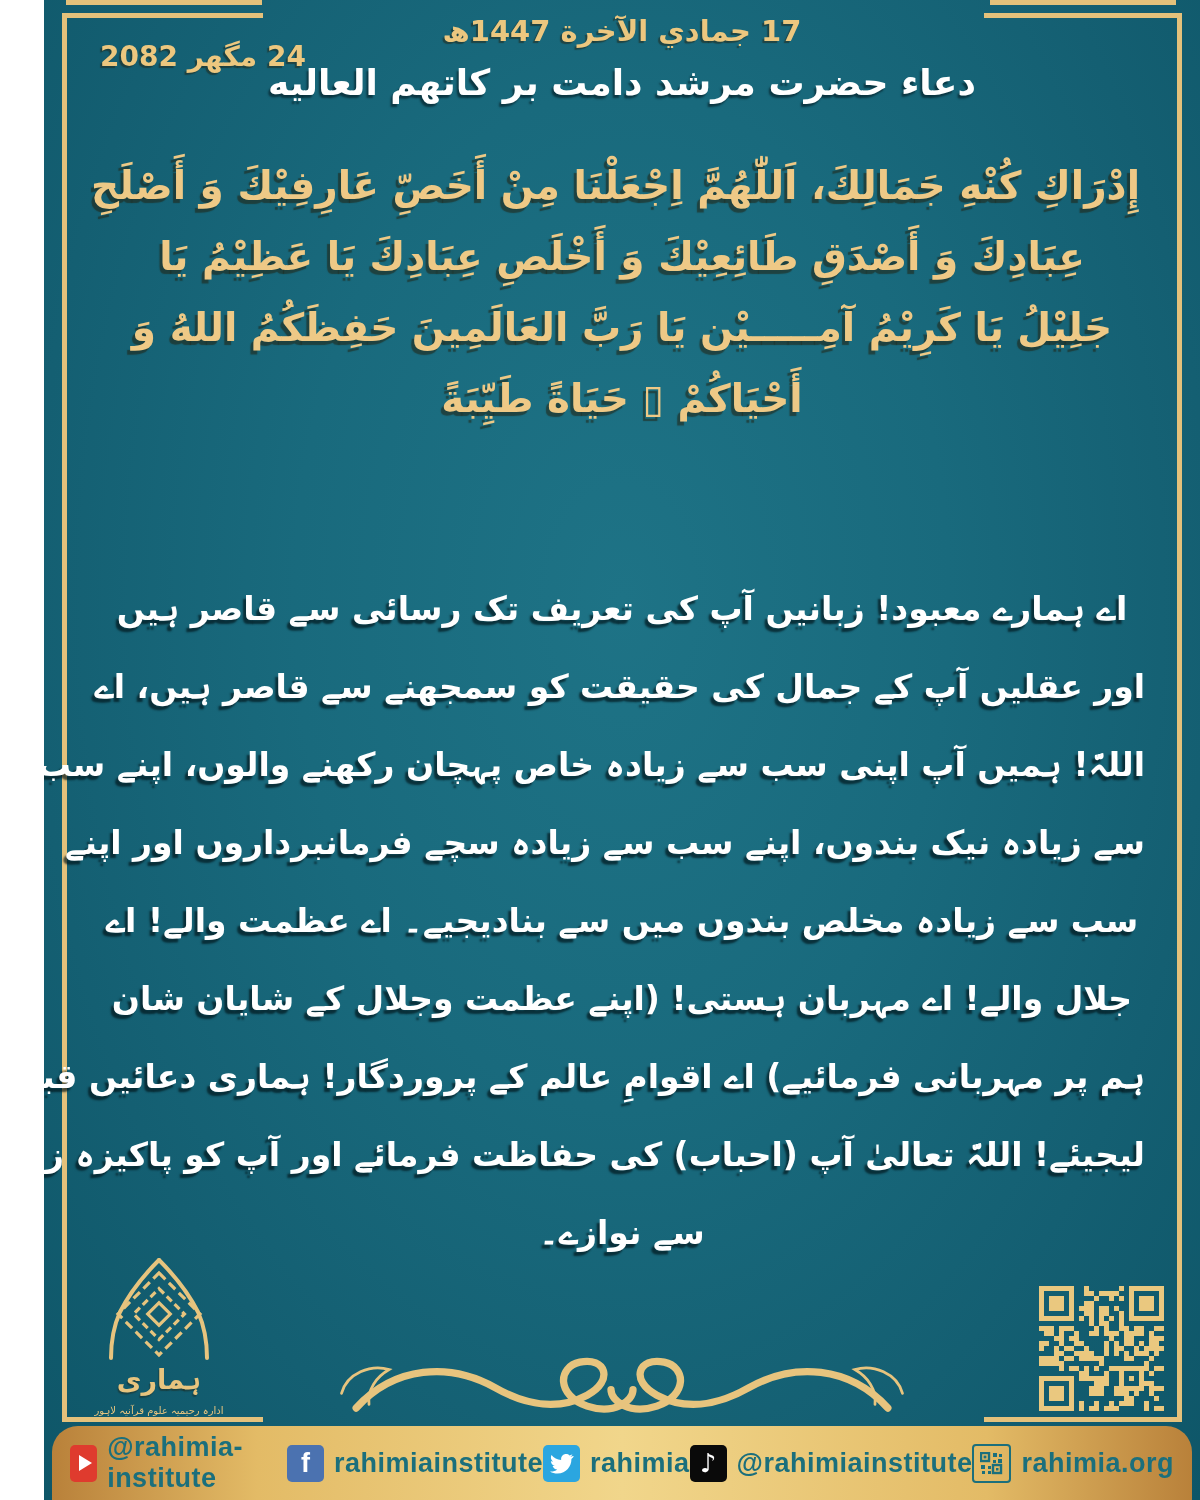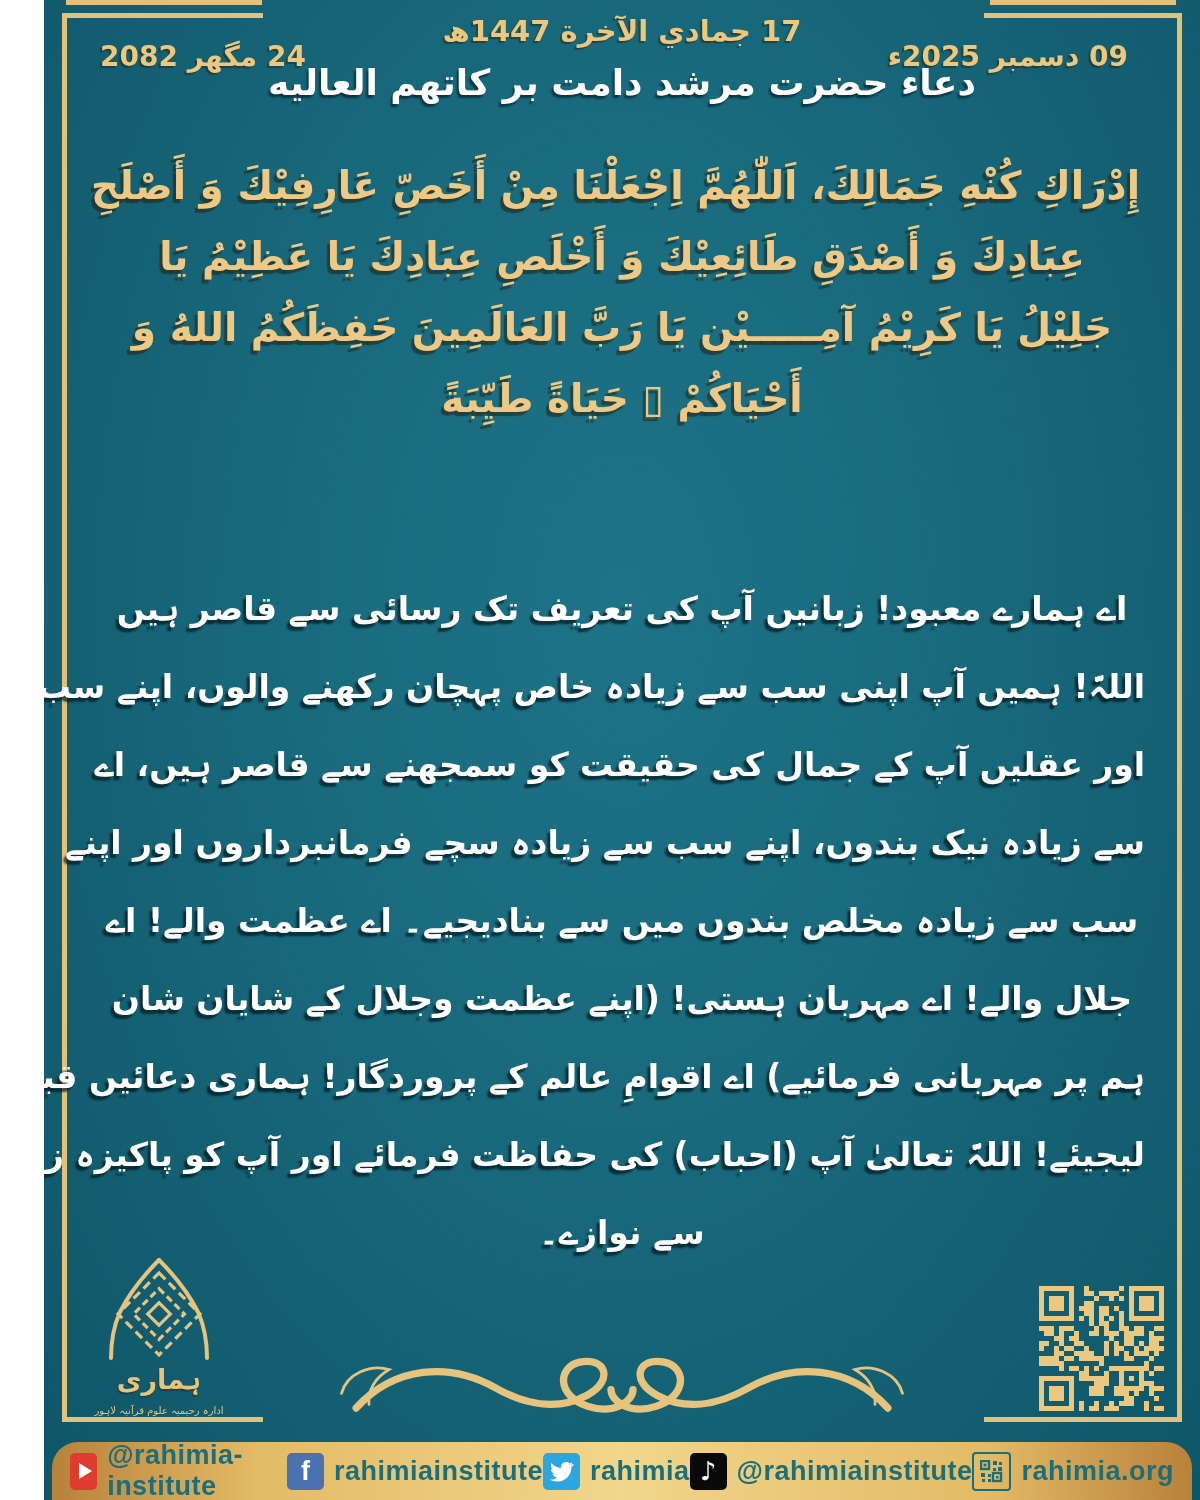--- a/index.html
+++ b/index.html
@@ -43,21 +43,21 @@
   .logo{position:absolute;left:40px;top:1256px;width:150px;text-align:center;color:#e7c47e;}
   .logo-name{font-size:27px;font-weight:bold;margin-top:-6px;
     text-shadow:-1px 2px 1px rgba(35,33,15,.4);}
   .logo-tagline{font-size:10px;margin-top:10px;white-space:nowrap;color:#e7c47e;}
   .qr-box{position:absolute;right:36px;top:1286px;line-height:0;}
   .flourish{position:absolute;left:50%;top:1342px;transform:translateX(-50%);line-height:0;}
   
   .footer-bar{position:absolute;left:8px;right:8px;bottom:0;height:58px;
     border-radius:26px 26px 0 0;
     background:linear-gradient(90deg,#b9813a 0%,#e3bb66 18%,#f1d68b 50%,#e3bb66 82%,#b9813a 100%);
-    display:flex;align-items:center;justify-content:space-evenly;direction:ltr;padding:0 18px;}
+    display:flex;align-items:center;justify-content:space-evenly;direction:ltr;padding:8px 18px;}
   .social-item{display:flex;align-items:center;gap:10px;cursor:pointer;}
   .social-label{color:#1b6f7c;font-size:27px;font-weight:bold;
     font-family:"Liberation Sans",sans-serif;letter-spacing:.5px;}
   .icon-sq{width:37px;height:37px;border-radius:5px;display:flex;align-items:center;justify-content:center;}
   .yt{background:#df3b2e;}
   .yt .tri{width:0;height:0;border-left:13px solid #fff;border-top:8px solid transparent;border-bottom:8px solid transparent;margin-left:4px;}
   .fb{background:#4b72b0;color:#fff;font-family:"Liberation Sans",sans-serif;font-weight:bold;font-size:27px;}
   .tw{background:#2ba6e0;}
   .tk{background:#0a0a0a;color:#fff;font-size:26px;font-weight:bold;}
   .web{width:35px;height:35px;border:2px solid #1b6f7c;border-radius:4px;display:flex;align-items:center;justify-content:center;}
@@ -71,34 +71,33 @@
   <div class="gold-line fo-right"></div>
   <div class="gold-line fa-tl"></div>
   <div class="gold-line fa-tr"></div>
   <div class="gold-line fa-bl"></div>
   <div class="gold-line fa-br"></div>
   <div class="gold-line fv-l"></div>
   <div class="gold-line fv-r"></div>
 
   <div class="hijri-date">17 جمادي الآخرة 1447ھ</div>
   <div class="date-side date-left">24 مگهر 2082</div>
-  <div class="date-side date-right">09 دسمبر 2025ء</div>
   <div class="page-title">دعاء حضرت مرشد دامت بر کاتهم العالیه</div>
 
   <div class="arabic-block">
     <div class="arabic-line">إِدْرَاكِ كُنْهِ جَمَالِكَ، اَللّٰهُمَّ اِجْعَلْنَا مِنْ أَخَصِّ عَارِفِيْكَ وَ أَصْلَحِ</div>
     <div class="arabic-line">عِبَادِكَ وَ أَصْدَقِ طَائِعِيْكَ وَ أَخْلَصِ عِبَادِكَ يَا عَظِيْمُ يَا</div>
     <div class="arabic-line">جَلِيْلُ يَا كَرِيْمُ آمِـــــيْن يَا رَبَّ العَالَمِينَ حَفِظَكُمُ اللهُ وَ</div>
     <div class="arabic-line">أَحْيَاكُمْ ▯ حَيَاةً طَيِّبَةً</div>
   </div>
 
   <div class="urdu-block">
     <div class="urdu-line">اے ہمارے معبود! زبانیں آپ کی تعریف تک رسائی سے قاصر ہیں</div>
+    <div class="urdu-line">اور عقلیں آپ کے جمال کی حقیقت کو سمجھنے سے قاصر ہیں، اے</div>
     <div class="urdu-line">اللہّ! ہمیں آپ اپنی سب سے زیادہ خاص پہچان رکھنے والوں، اپنے سب</div>
-    <div class="urdu-line">اور عقلیں آپ کے جمال کی حقیقت کو سمجھنے سے قاصر ہیں، اے</div>
     <div class="urdu-line">سے زیادہ نیک بندوں، اپنے سب سے زیادہ سچے فرمانبرداروں اور اپنے</div>
     <div class="urdu-line">سب سے زیادہ مخلص بندوں میں سے بنادیجیے۔ اے عظمت والے! اے</div>
     <div class="urdu-line">جلال والے! اے مہربان ہستی! (اپنے عظمت وجلال کے شایان شان</div>
     <div class="urdu-line">ہم پر مہربانی فرمائیے) اے اقوامِ عالم کے پروردگار! ہماری دعائیں قبول فرما</div>
     <div class="urdu-line">لیجیئے! اللہّ تعالیٰ آپ (احباب) کی حفاظت فرمائے اور آپ کو پاکیزہ زندگی</div>
     <div class="urdu-line">سے نوازے۔</div>
   </div>
 
   <div class="logo">
     <span>

